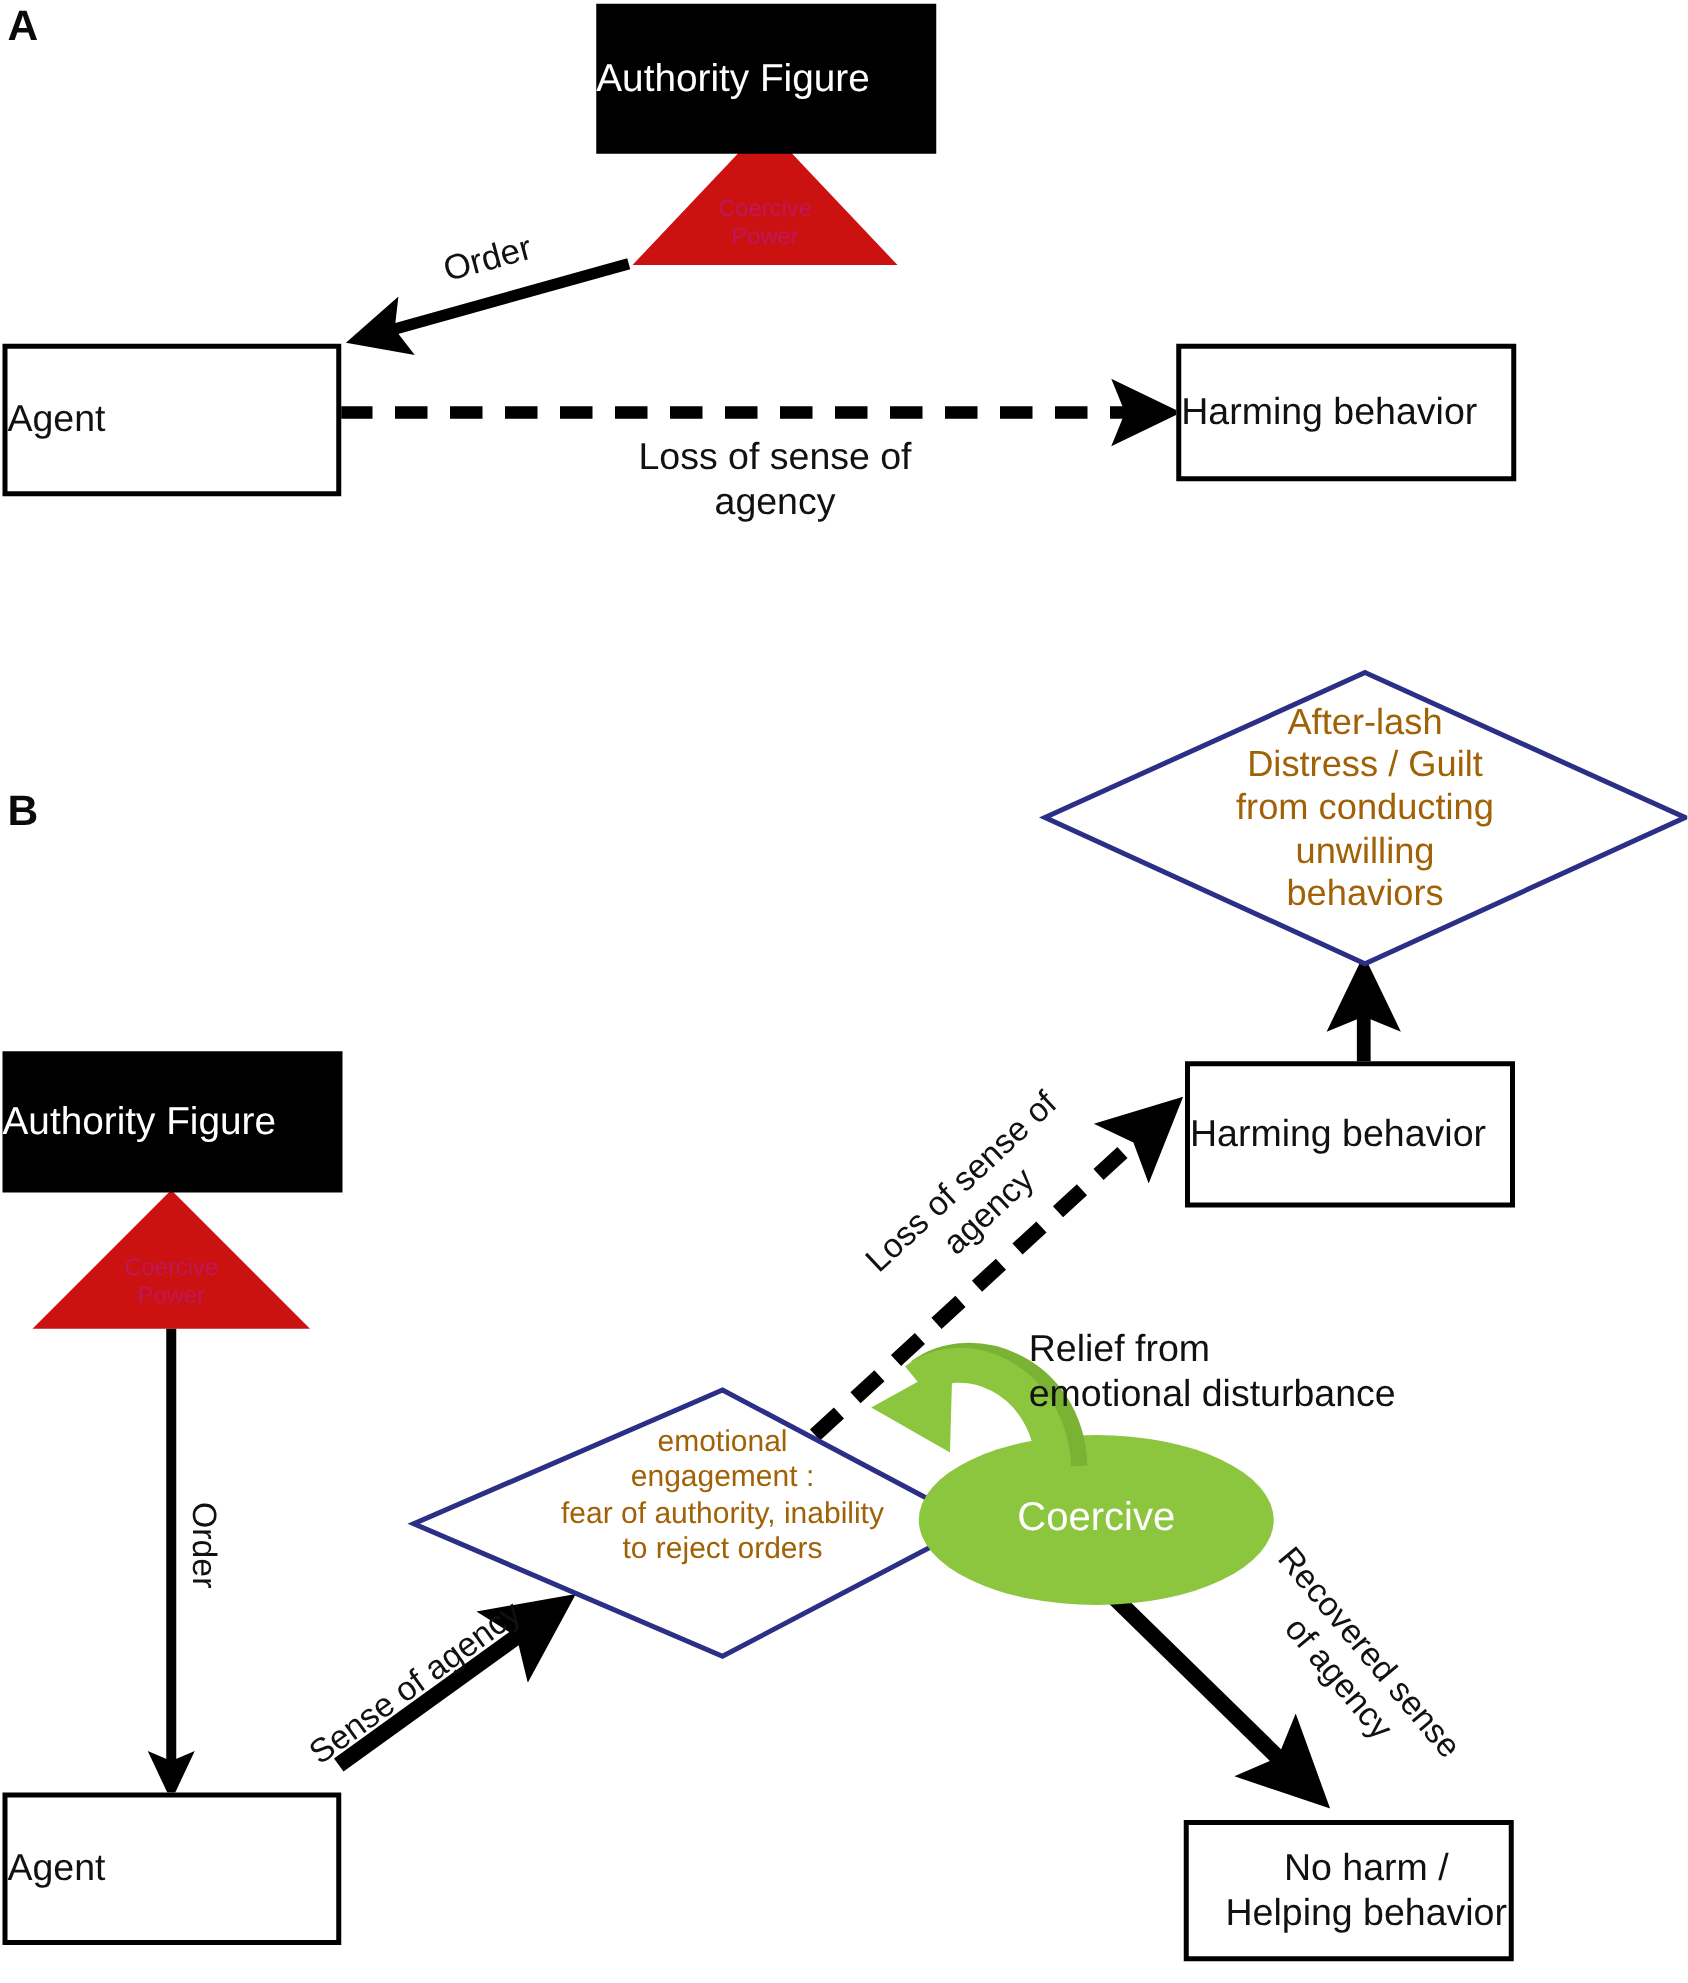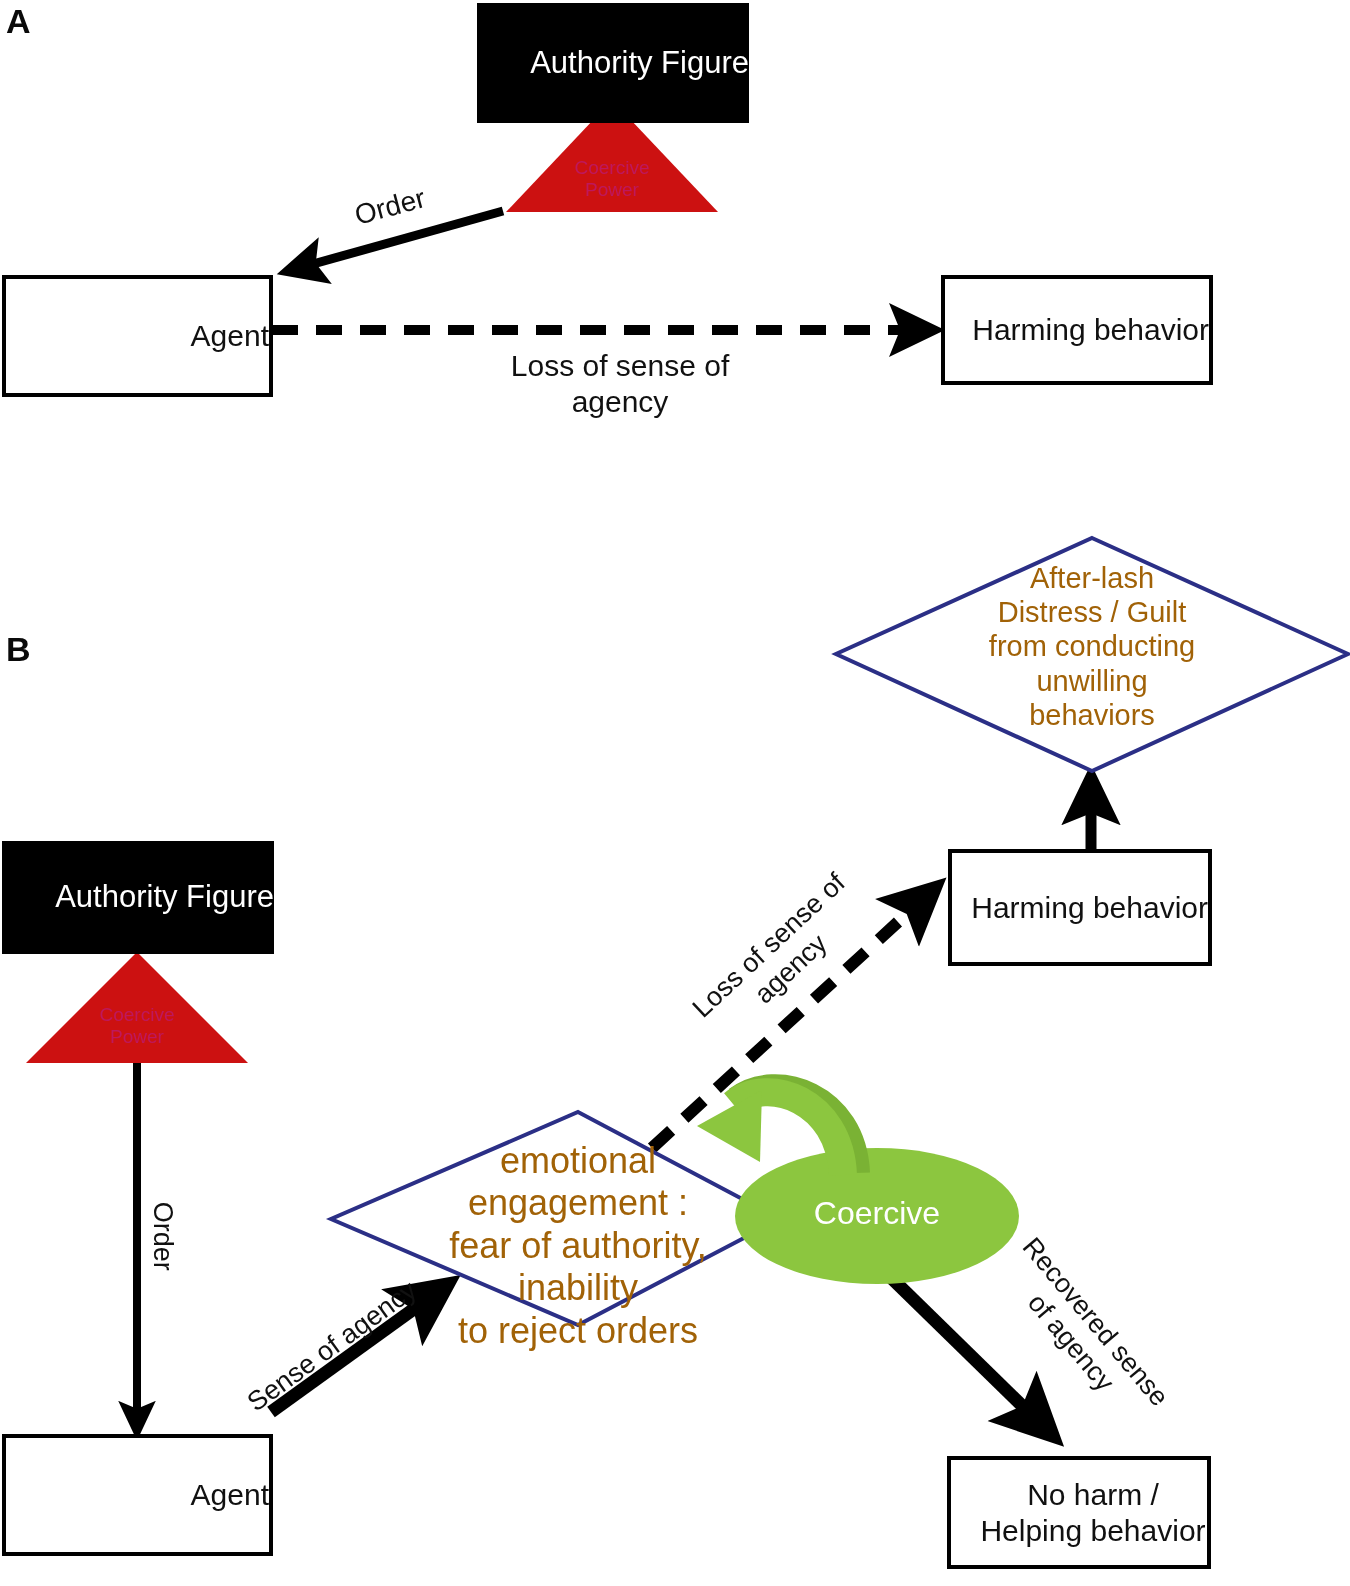--- a/index.html
+++ b/index.html
@@ -25,21 +25,21 @@
     letter-spacing: 0px;
     line-height: 1;
   }
   .node-box {
     position: absolute;
     box-sizing: border-box;
     border: 4px solid #000000;
     background: #ffffff;
     display: flex;
     align-items: center;
-    justify-content: flex-end;
+    justify-content: flex-start;
     text-align: center;
     color: #111111;
     line-height: 1.18;
   }
   .node-box.black {
     background: #000000;
     border: none;
     color: #ffffff;
   }
   .edge-label {
@@ -172,31 +172,33 @@
     <span>No harm /
 Helping behavior</span>
   </div>
 
   <div class="diamond-text" style="left:902px; top:561px; width:380px; font-size:29px;">After-lash
 Distress / Guilt
 from conducting
 unwilling
 behaviors</div>
 
-  <div class="diamond-text" style="left:388px; top:1140px; width:380px; font-size:36px;">emotional
+  <div class="diamond-text" style="left:388px; top:1140px; width:380px; font-size:24px;">emotional
 engagement :
 fear of authority, inability
 to reject orders</div>
 
   <div class="ellipse-label" style="left:757px; top:1196px; width:240px; font-size:32px;">Coercive</div>
 
   <div class="edge-label" style="left:103px; top:1220px; width:120px; font-size:27px; transform:rotate(90deg);">Order</div>
 
   <div class="edge-label" style="left:217px; top:1330px; width:230px; font-size:27px; transform:rotate(-36deg);">Sense of agency</div>
 
   <div class="edge-label" style="left:655px; top:925px; width:250px; font-size:27px; transform:rotate(-43deg);">Loss of sense of
 agency</div>
 
   <div class="edge-label" style="left:958px; top:1300px; width:250px; font-size:27px; transform:rotate(50deg);">Recovered sense
 of agency</div>
 
+  <div class="edge-label" style="left:823px; top:1062px; width:350px; font-size:30px; text-align:left;">Relief from
+emotional disturbance</div>
 
 </div>
 
 </body></html>

